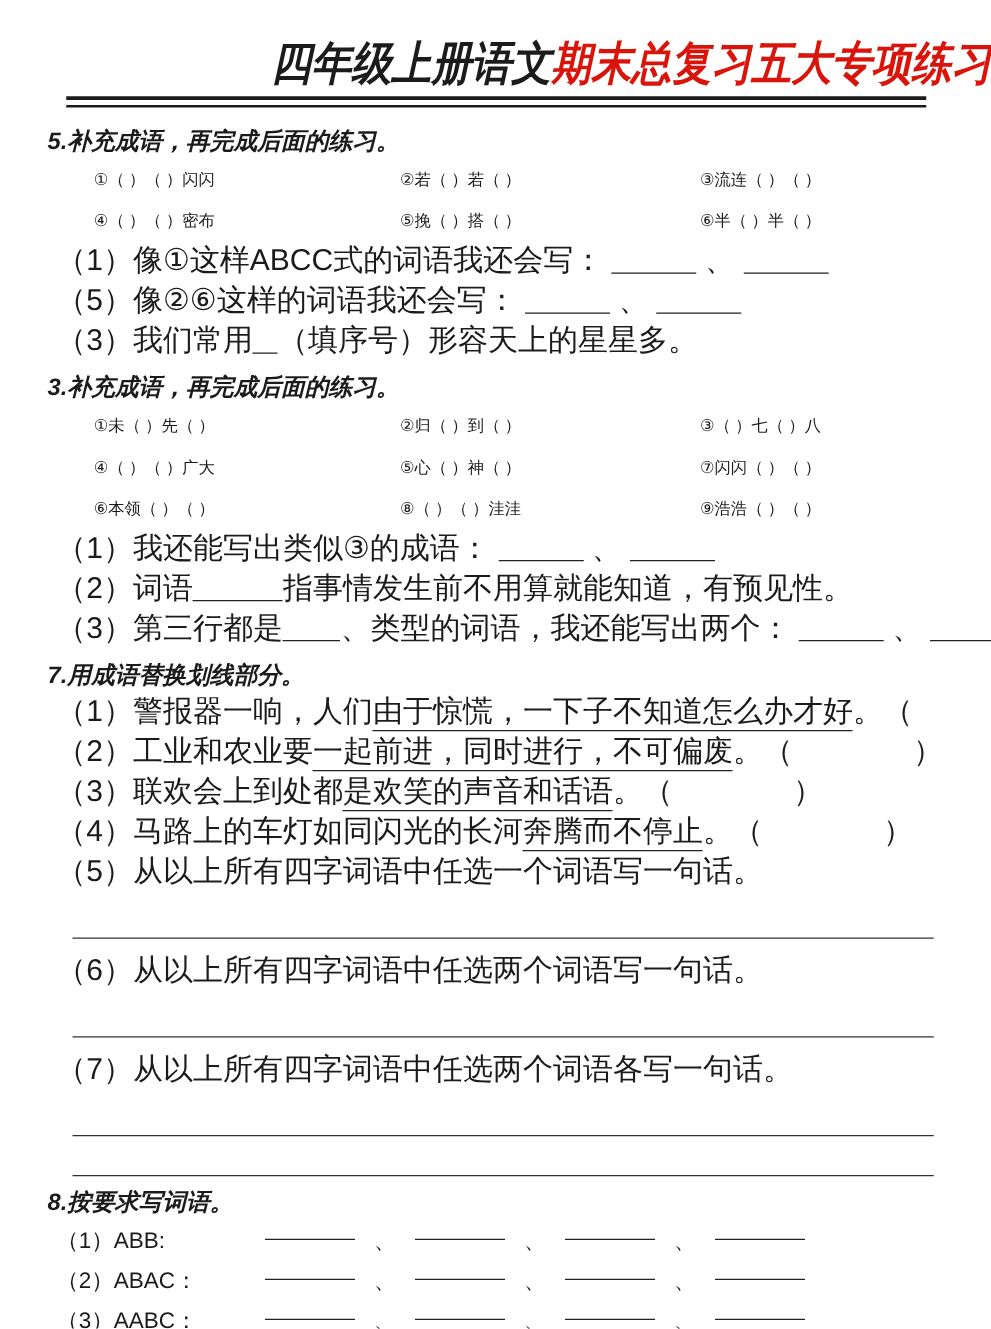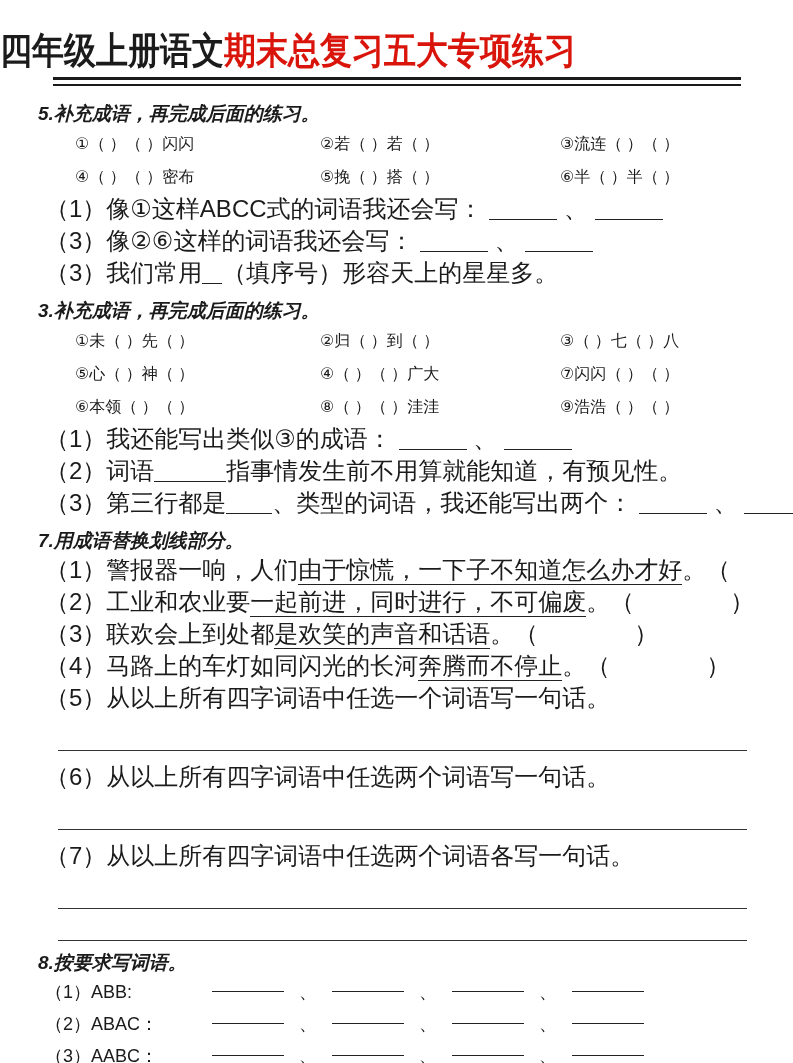--- a/index.html
+++ b/index.html
@@ -1,30 +1,30 @@
 <!DOCTYPE html>
 <html><head>
 <meta charset="utf-8">
 <style>
   html,body{margin:0;padding:0;background:#ffffff;}
   .page{
     width:793px;height:1063px;background:#ffffff;position:relative;overflow:hidden;
     font-family:"Liberation Sans","DejaVu Sans",sans-serif;color:#1b1b1b;
   }
-  .titlewrap{text-align:left;padding-top:26px;}
+  .titlewrap{text-align:right;padding-top:26px;font-style:italic;}
   .title{
     display:inline-block;font-size:32px;font-weight:800;white-space:nowrap;
     transform:scaleY(1.15);transform-origin:top center;letter-spacing:0px;
   }
   .title .red{color:#d9150b;}
   .rule{width:688px;margin:7px auto 0;height:4px;border-top:3px solid #1b1b1b;border-bottom:2px solid #1b1b1b;}
   .content{padding:6px 40px 0 38px;}
   .sec-heading{font-weight:700;font-size:19px;line-height:27px;margin-top:8px;font-style:italic;}
   .igrid{display:grid;grid-template-columns:245px 240px 1fr;padding-left:37px;}
-  .igrid .cell{font-size:16px;line-height:33px;white-space:nowrap;}
+  .igrid .cell{font-size:13px;line-height:33px;white-space:nowrap;}
   .q{font-size:24px;line-height:32px;padding-left:7px;white-space:nowrap;}
   .blank{display:inline-block;border-bottom:1.6px solid #222;height:15px;vertical-align:-3px;}
   .b72{width:72px;}
   .b68{width:68px;}
   .b46{width:46px;}
   .b20{width:20px;}
   .u{border-bottom:1.6px solid #222;padding-bottom:1px;}
   .pgap{display:inline-block;width:96px;}
   .pgap-w{display:inline-block;width:118px;}
   .ansline{height:0;border-bottom:1.6px solid #333;margin:36px 6px 0 20px;}
@@ -57,38 +57,38 @@
         <div class="cell">⑤挽（ ）搭（ ）</div>
         <div class="cell">⑥半（ ）半（ ）</div>
       </div>
       <div class="q">
         <span>（1）像①这样ABCC式的词语我还会写：</span>
         <span class="blank b68"></span>
         <span>、</span>
         <span class="blank b68"></span>
       </div>
       <div class="q">
-        <span>（3）像②⑥这样的词语我还会写：</span>
+        <span>（5）像②⑥这样的词语我还会写：</span>
         <span class="blank b68"></span>
         <span>、</span>
         <span class="blank b68"></span>
       </div>
       <div class="q">
         <span>（3）我们常用</span><span class="blank b20"></span><span>（填序号）形容天上的星星多。</span>
       </div>
     </section>
 
     <section>
       <div class="sec-heading">3.补充成语，再完成后面的练习。</div>
       <div class="igrid">
         <div class="cell">①未（ ）先（ ）</div>
         <div class="cell">②归（ ）到（ ）</div>
         <div class="cell">③（ ）七（ ）八</div>
+        <div class="cell">④（ ）（ ）广大</div>
         <div class="cell">⑤心（ ）神（ ）</div>
-        <div class="cell">④（ ）（ ）广大</div>
         <div class="cell">⑦闪闪（ ）（ ）</div>
         <div class="cell">⑥本领（ ）（ ）</div>
         <div class="cell">⑧（ ）（ ）洼洼</div>
         <div class="cell">⑨浩浩（ ）（ ）</div>
       </div>
       <div class="q">
         <span>（1）我还能写出类似③的成语：</span>
         <span class="blank b68"></span>
         <span>、</span>
         <span class="blank b68"></span>

